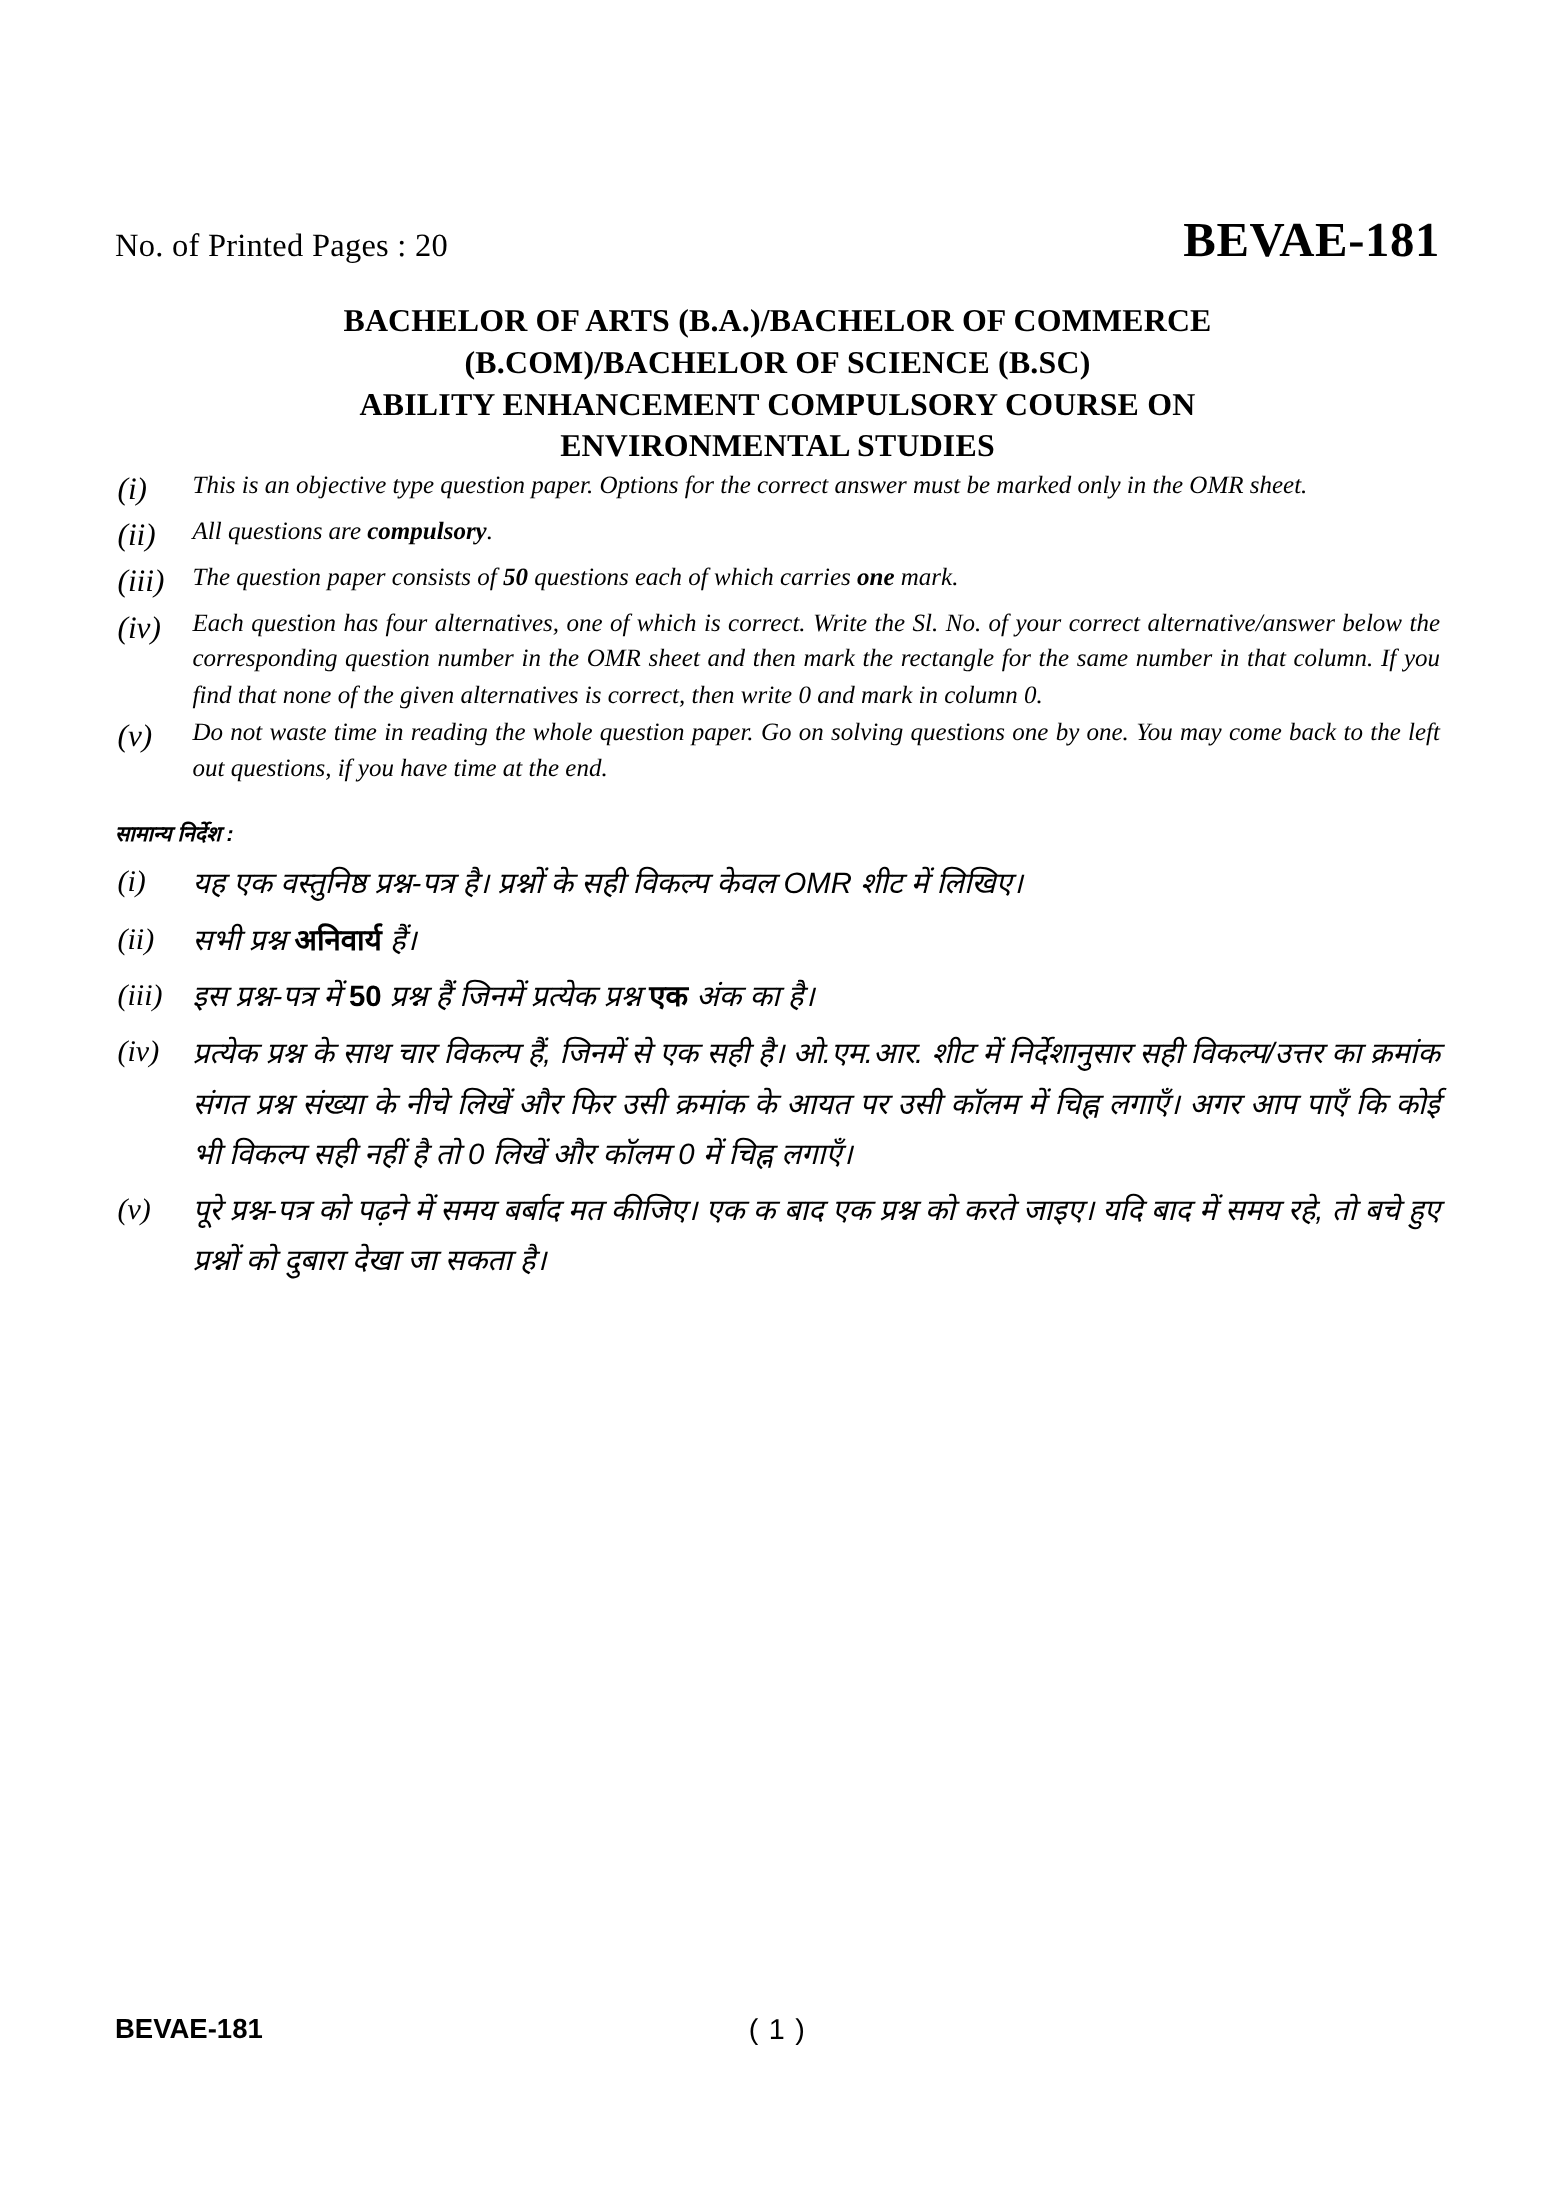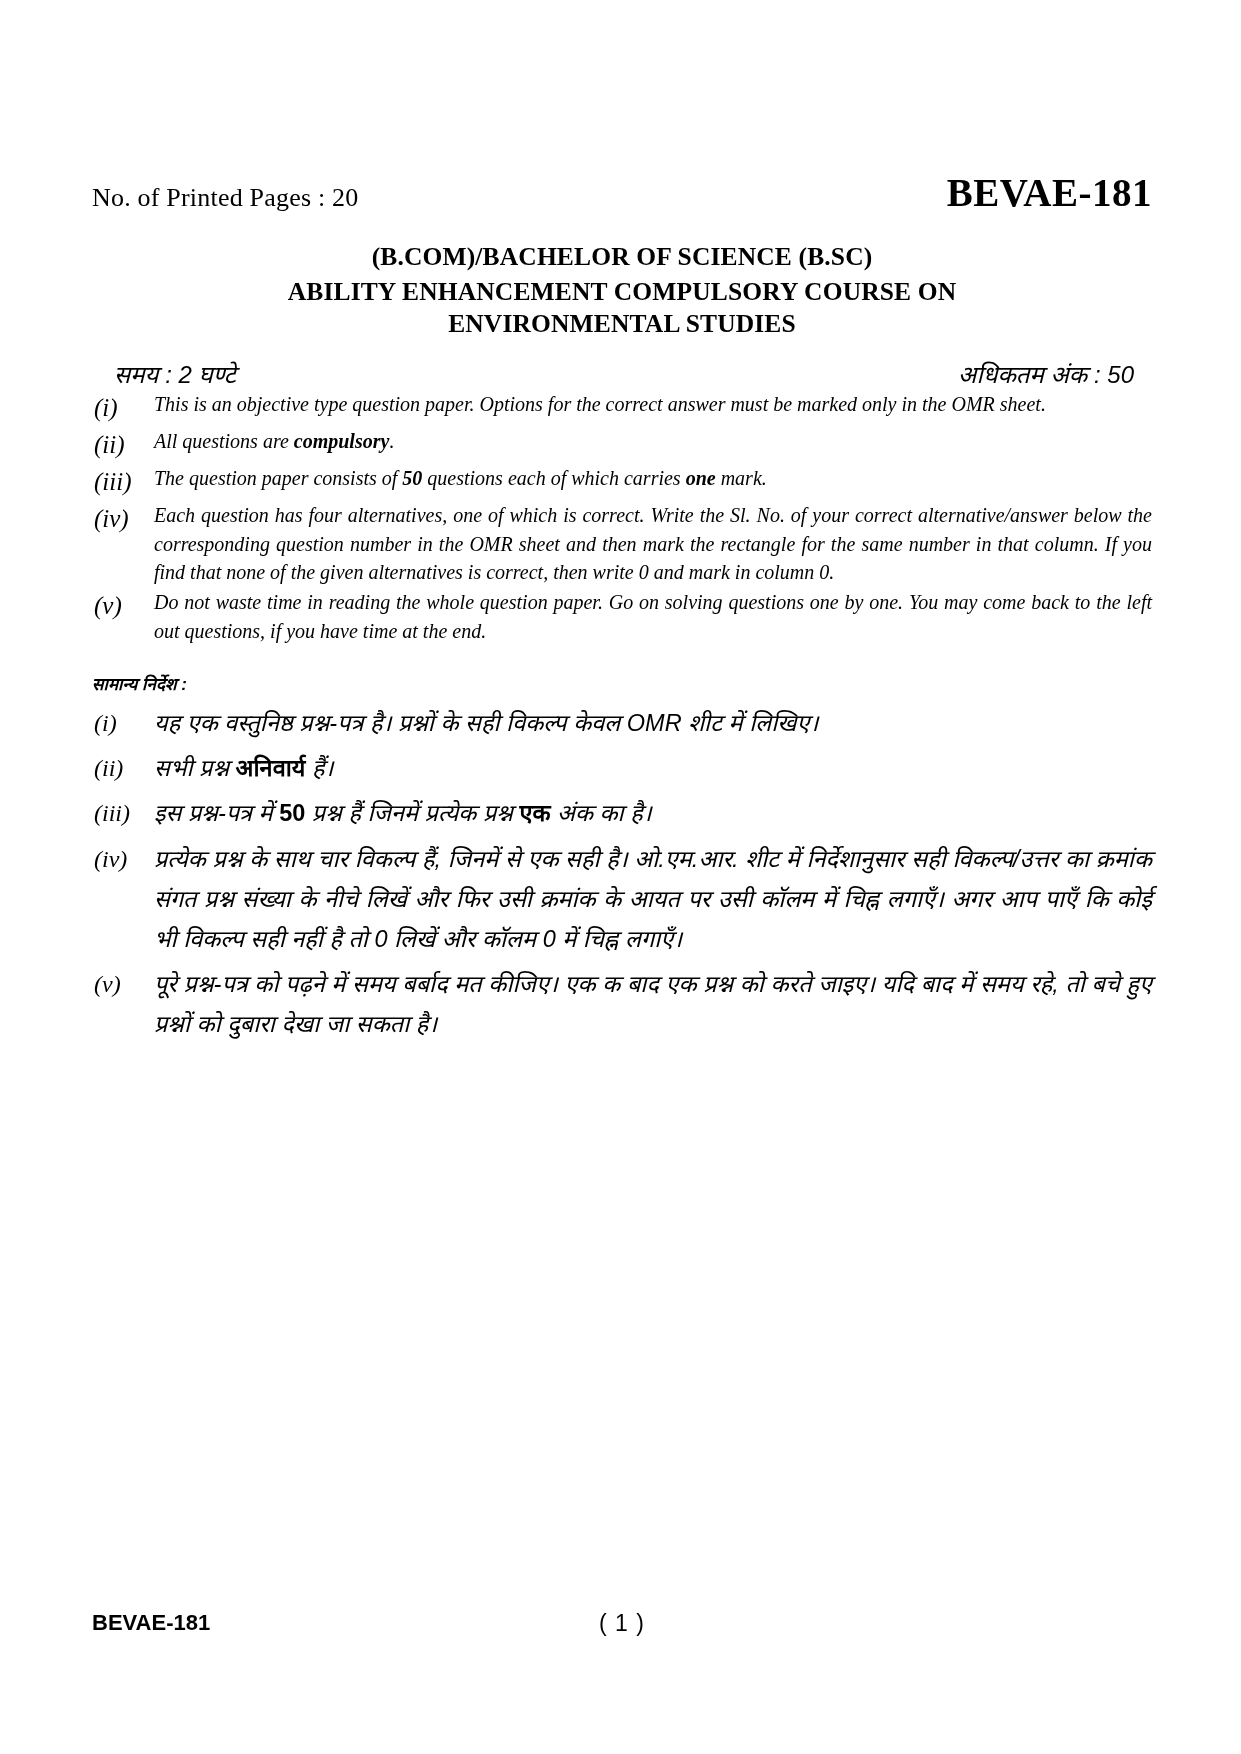--- a/index.html
+++ b/index.html
@@ -196,31 +196,28 @@
 
 <div class="page">
   <div class="content">
 
     <div class="topline">
       <div class="printed-pages">No. of Printed Pages : 20</div>
       <div class="course-code-top">BEVAE-181</div>
     </div>
 
     <div class="eng-head">
+      <div class="ln">BACHELOR OF ARTS (B.A.)/BACHELOR OF COMMERCE</div>
       <div class="ln">(B.COM)/BACHELOR OF SCIENCE (B.SC)</div>
       <div class="ln course1">ABILITY ENHANCEMENT COMPULSORY COURSE ON</div>
       <div class="ln">ENVIRONMENTAL STUDIES</div>
     </div>
 
 
 
-    <div class="meta-row hindi">
-      <div class="left">समय : 2 घण्टे</div>
-      <div class="right">अधिकतम अंक : 50</div>
-    </div>
 
 
     <ol class="instructions">
 
       <li class="inst">
         <span class="marker">(i)</span>
         <span class="body">This is an objective type question paper. Options for the correct answer must be marked only in the OMR sheet.</span>
       </li>
 
       <li class="inst">

